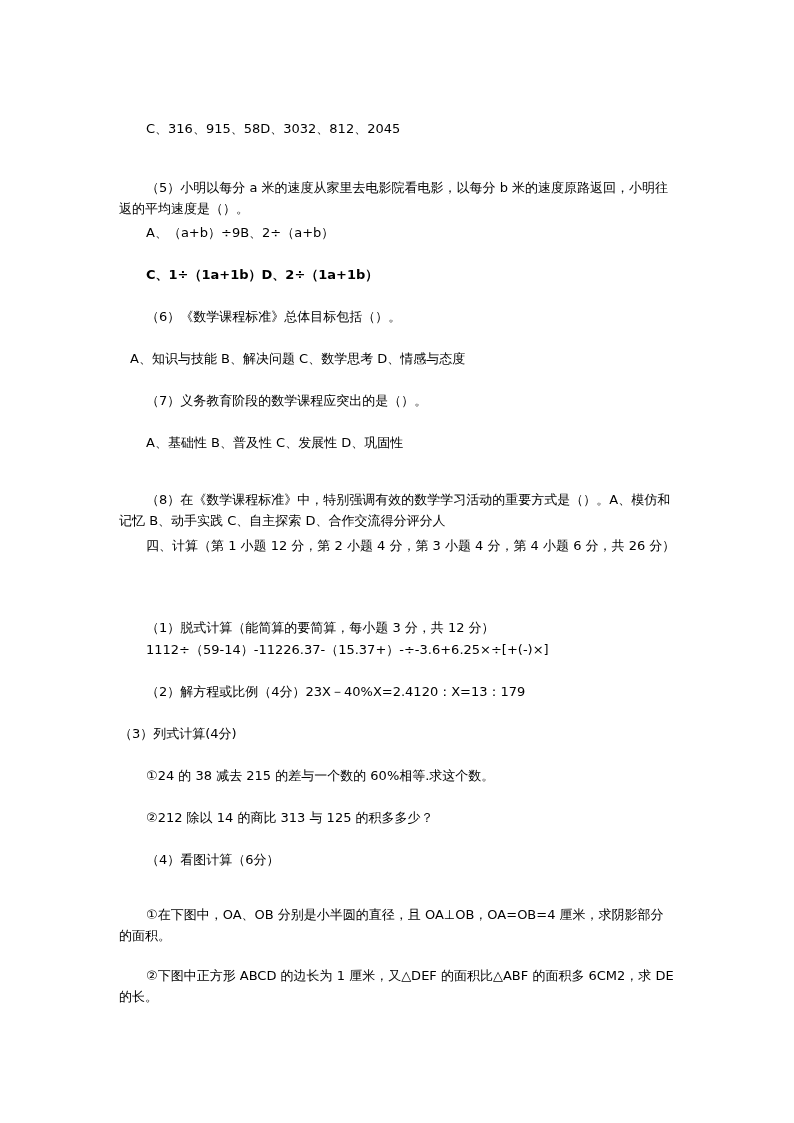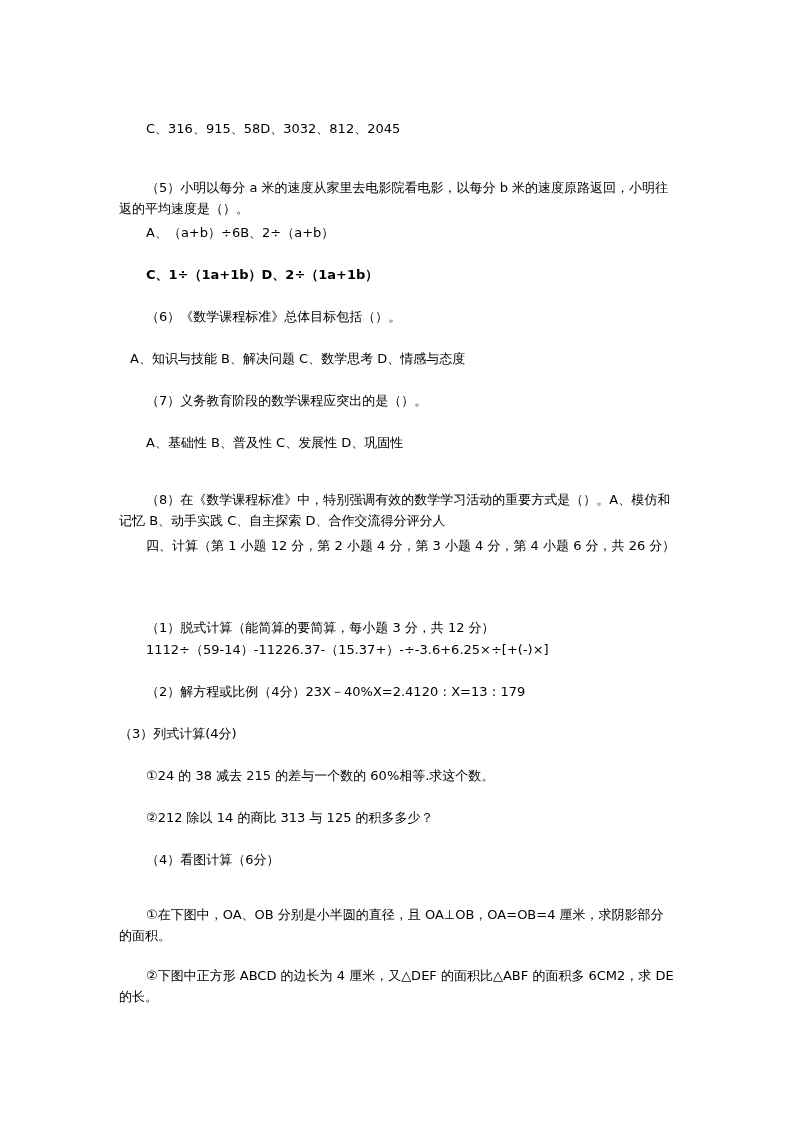--- a/index.html
+++ b/index.html
@@ -7,30 +7,30 @@
          font-family: "DejaVu Sans", "Liberation Sans", sans-serif; color: #000; }
   .line { position: absolute; font-size: 13px; line-height: 21px; white-space: nowrap; letter-spacing: 0px; }
   .wrap { position: absolute; font-size: 13px; line-height: 21px; width: 556px; white-space: normal; text-indent: 27px; margin-top: 16px; }
 </style>
 </head>
 <body>
 
 <div>
   <div class="line" style="left:146px; top:118px;">C、316、915、58D、3032、812、2045</div>
   <div class="wrap" style="left:119px; top:161px;">（5）小明以每分 a 米的速度从家里去电影院看电影，以每分 b 米的速度原路返回，小明往返的平均速度是（）。</div>
-  <div class="line" style="left:146px; top:222px;">A、（a+b）÷6B、2÷（a+b）</div>
+  <div class="line" style="left:146px; top:222px;">A、（a+b）÷9B、2÷（a+b）</div>
   <div class="line" style="left:146px; top:264px;font-weight:bold;">C、1÷（1a+1b）D、2÷（1a+1b）</div>
   <div class="line" style="left:146px; top:306px;">（6）《数学课程标准》总体目标包括（）。</div>
   <div class="line" style="left:130px; top:348px;text-align:center;">A、知识与技能 B、解决问题 C、数学思考 D、情感与态度</div>
   <div class="line" style="left:146px; top:390px;">（7）义务教育阶段的数学课程应突出的是（）。</div>
   <div class="line" style="left:146px; top:432px;">A、基础性 B、普及性 C、发展性 D、巩固性</div>
   <div class="wrap" style="left:119px; top:473px;">（8）在《数学课程标准》中，特别强调有效的数学学习活动的重要方式是（）。A、模仿和记忆 B、动手实践 C、自主探索 D、合作交流得分评分人</div>
   <div class="line" style="left:146px; top:535px;">四、计算（第 1 小题 12 分，第 2 小题 4 分，第 3 小题 4 分，第 4 小题 6 分，共 26 分）</div>
   <div class="line" style="left:146px; top:598px;margin-top:19px;">（1）脱式计算（能简算的要简算，每小题 3 分，共 12 分）</div>
   <div class="line" style="left:146px; top:639px;">1112÷（59-14）-11226.37-（15.37+）-÷-3.6+6.25×÷[+(-)×]</div>
   <div class="line" style="left:146px; top:681px;">（2）解方程或比例（4分）23X－40%X=2.4120：X=13：179</div>
   <div class="line" style="left:119px; top:723px;">（3）列式计算(4分)</div>
   <div class="line" style="left:146px; top:765px;">①24 的 38 减去 215 的差与一个数的 60%相等.求这个数。</div>
   <div class="line" style="left:146px; top:807px;">②212 除以 14 的商比 313 与 125 的积多多少？</div>
   <div class="line" style="left:146px; top:849px;">（4）看图计算（6分）</div>
   <div class="wrap" style="left:119px; top:888px;">①在下图中，OA、OB 分别是小半圆的直径，且 OA⊥OB，OA=OB=4 厘米，求阴影部分的面积。</div>
-  <div class="wrap" style="left:119px; top:949px;">②下图中正方形 ABCD 的边长为 4 厘米，又△DEF 的面积比△ABF 的面积多 6CM2，求 DE 的长。</div>
+  <div class="wrap" style="left:119px; top:949px;">②下图中正方形 ABCD 的边长为 1 厘米，又△DEF 的面积比△ABF 的面积多 6CM2，求 DE 的长。</div>
 </div>
 
 </body></html>

